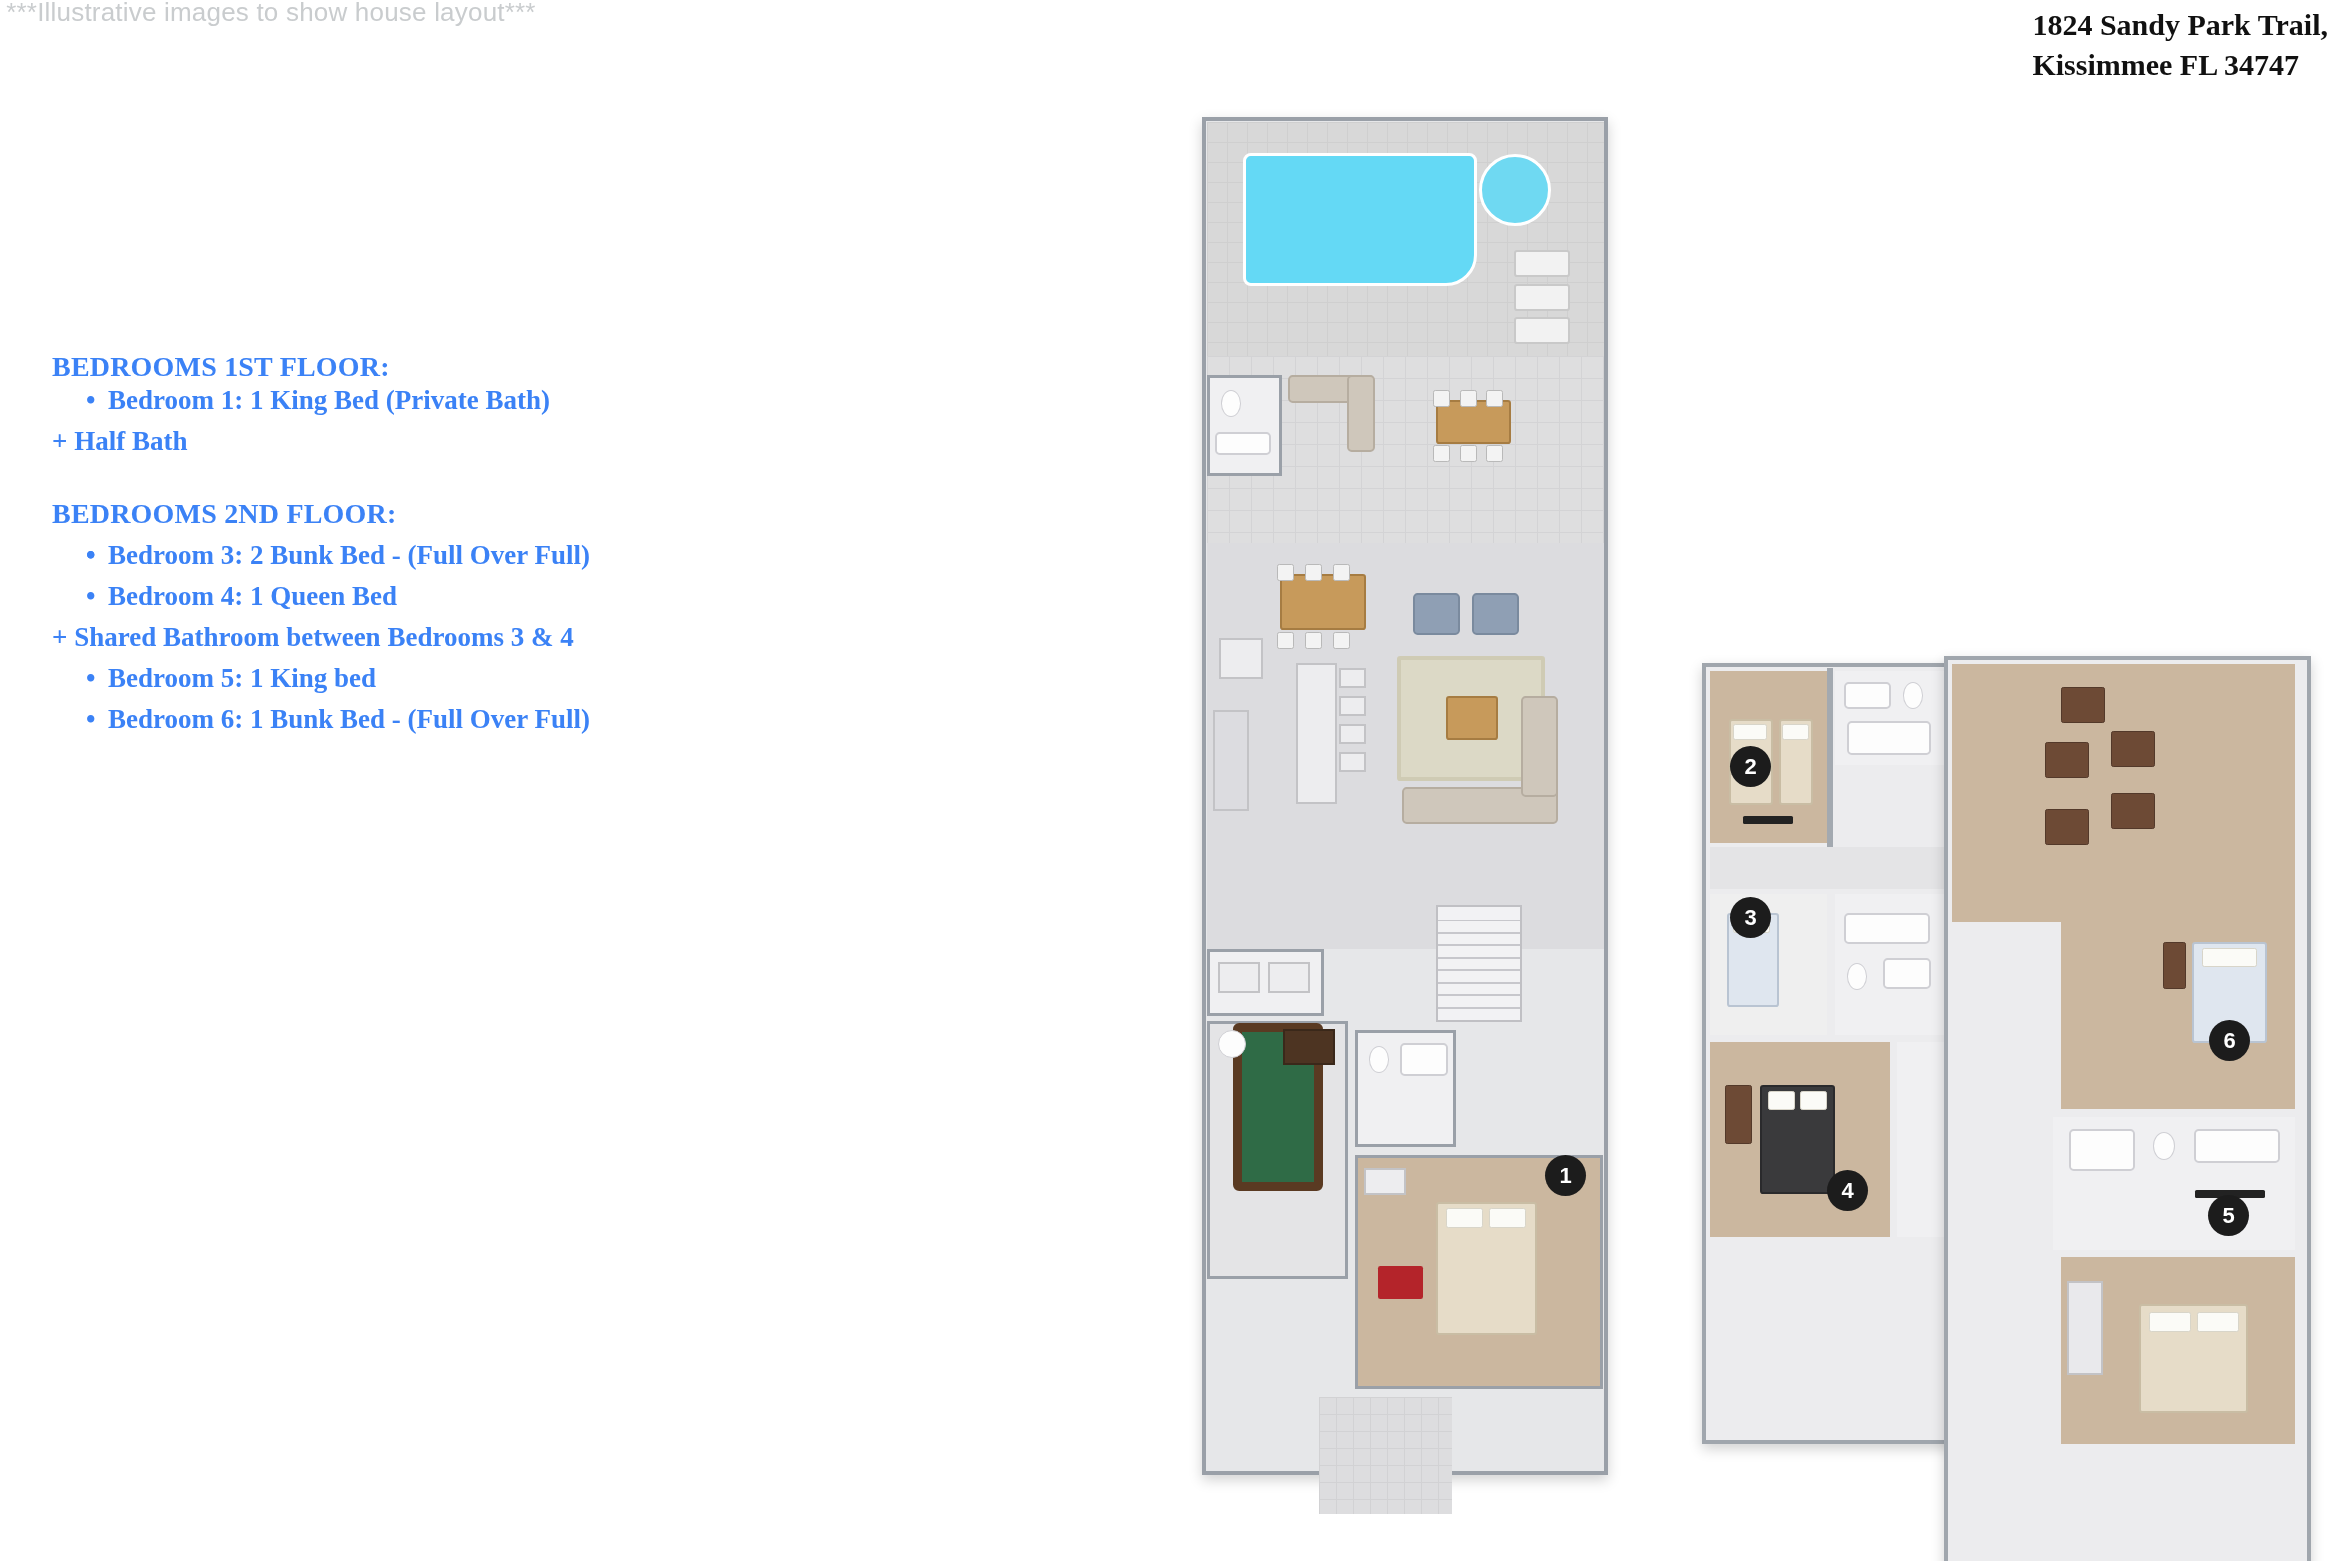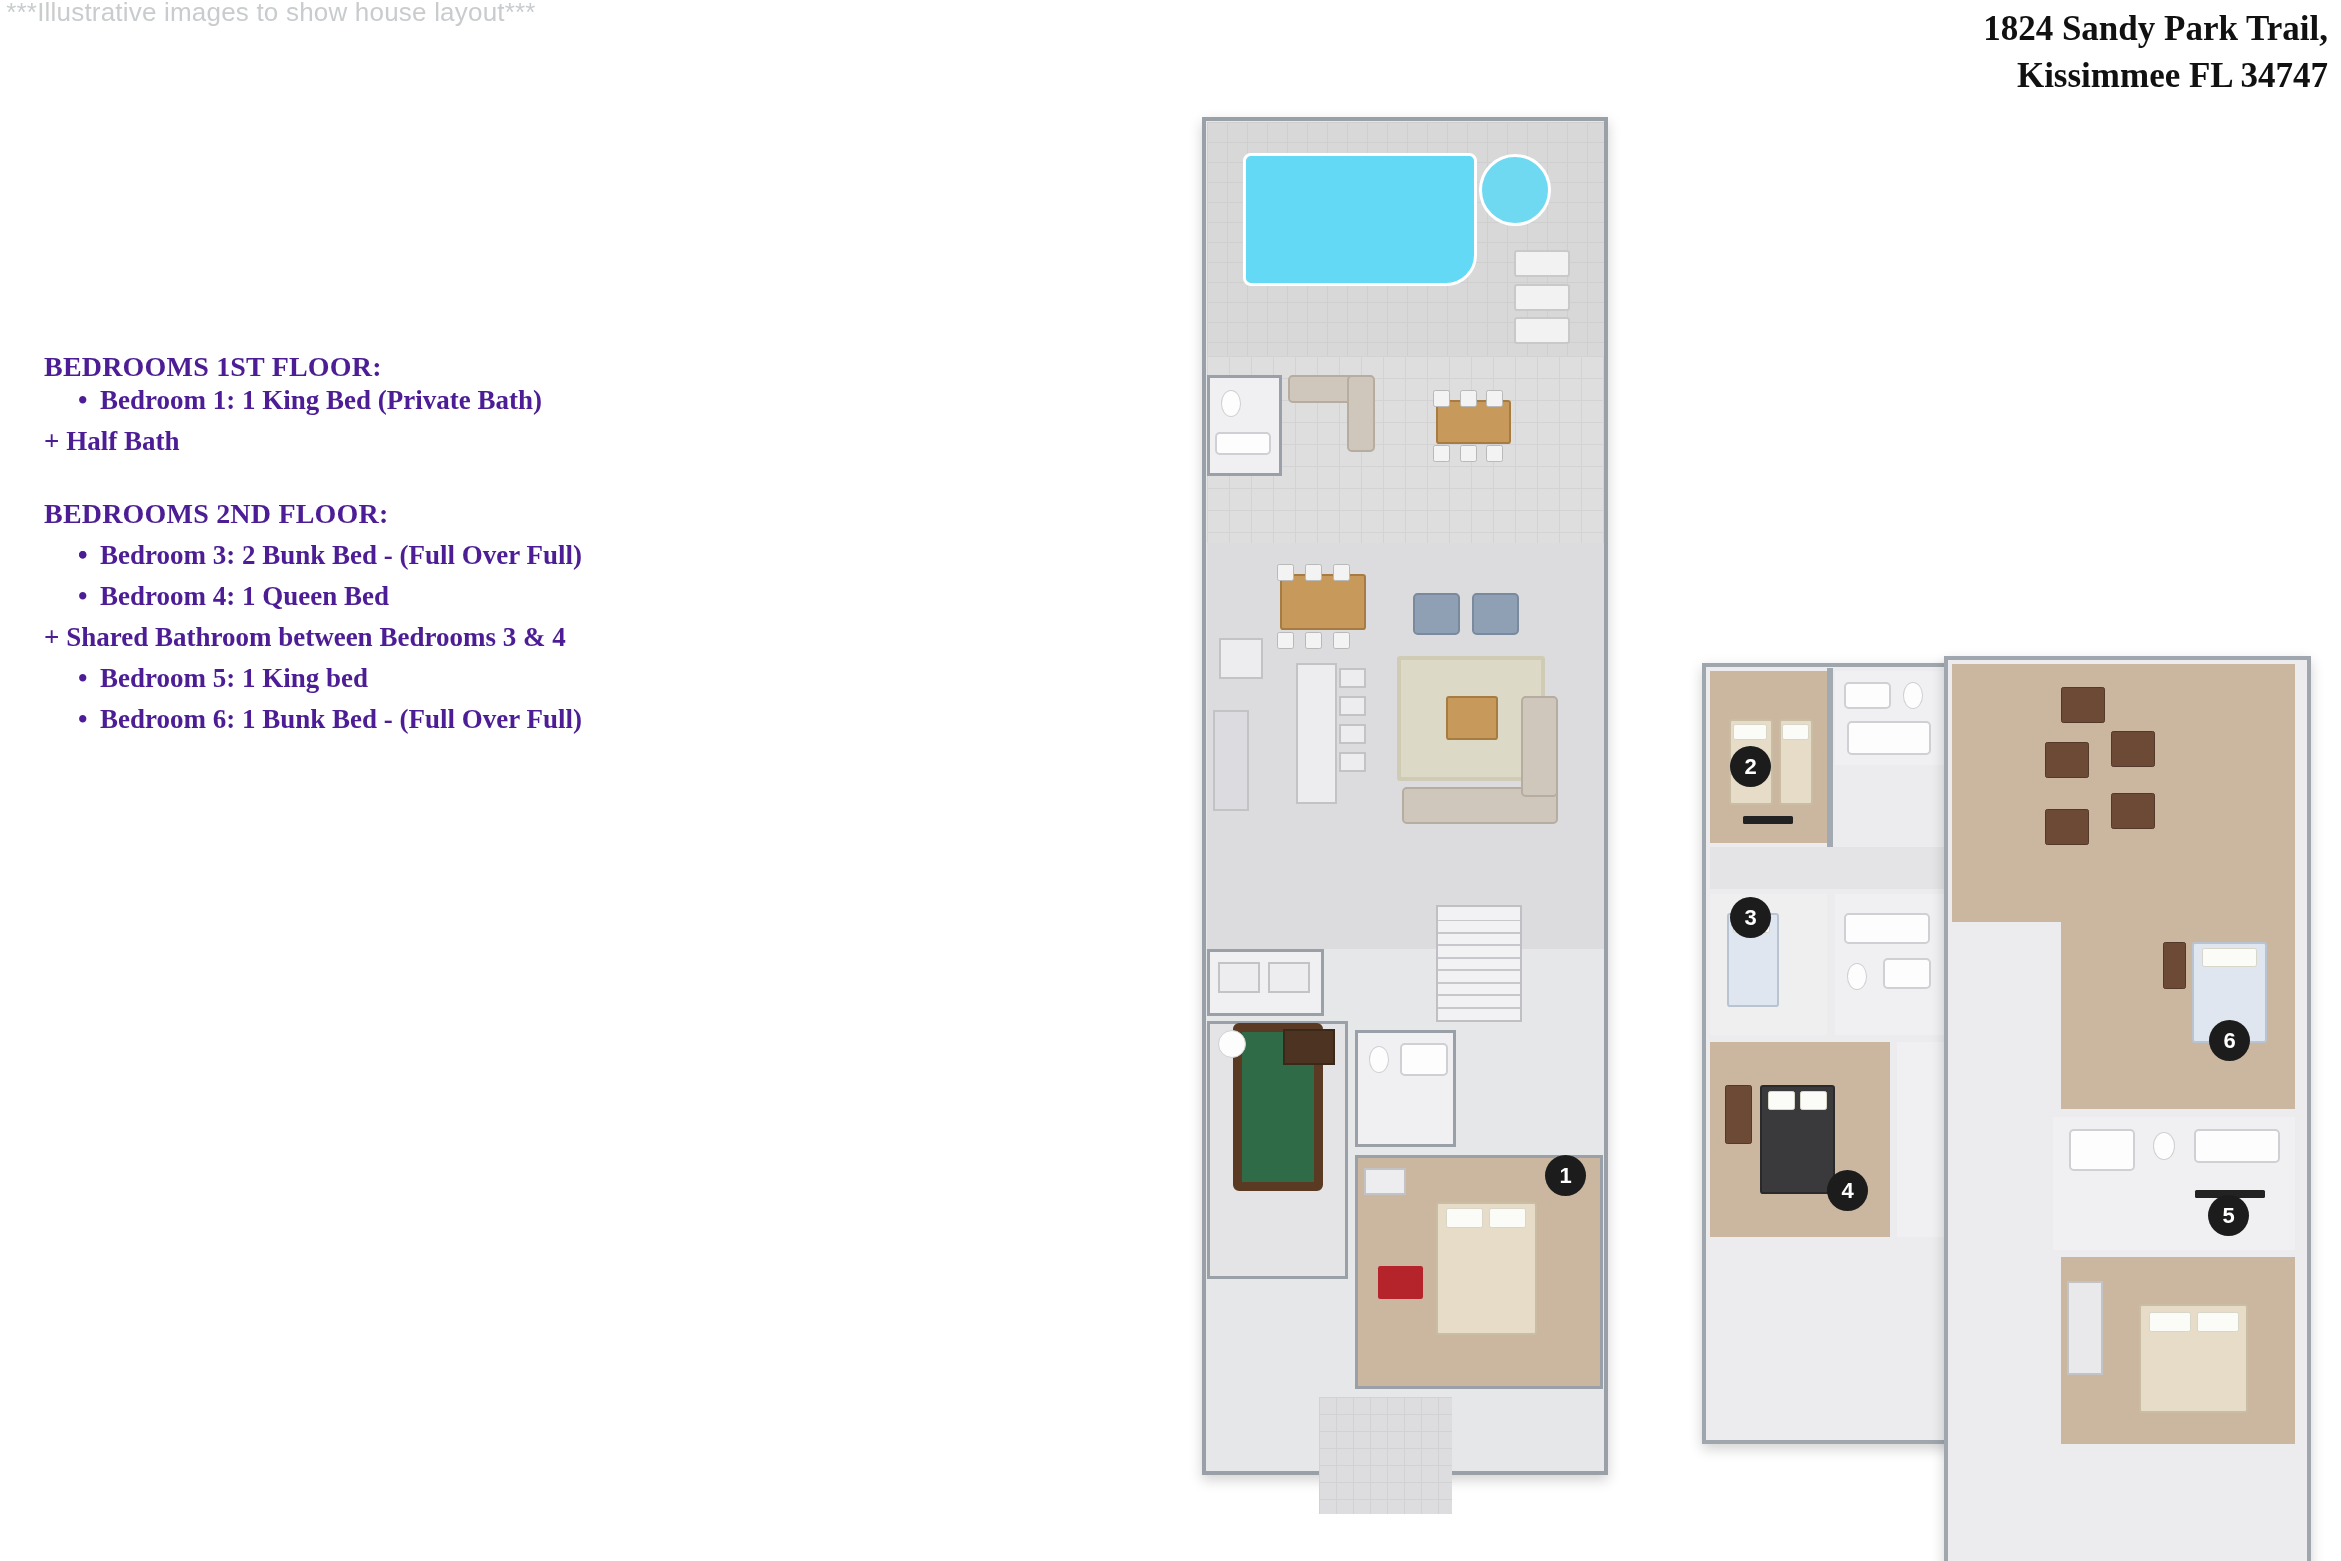--- a/index.html
+++ b/index.html
@@ -12,28 +12,27 @@
   }
   
   #illustrative-note{
     position:absolute;left:6.2px;top:-3.1px;
     font-family:"Liberation Sans", sans-serif;
     font-size:26px;color:#c9ccce;letter-spacing:0.2px;
     white-space:nowrap;
   }
   #address-block{
     position:absolute;right:14px;top:4.7px;
-    text-align:right;
     font-family:"Liberation Serif", serif;
-    font-weight:bold;font-size:35px;color:#111;line-height:1.35;
+    font-weight:bold;font-size:30px;color:#111;line-height:1.35;
   }
   
   #info-panel{
-    position:absolute;left:44px;top:353px;width:1015px;
-    font-size:27px;color:#4c1d95;line-height:1.0;
+    position:absolute;left:52px;top:353px;width:1015px;
+    font-size:27px;color:#3b82f6;line-height:1.0;
   }
   .section-heading{
     font-weight:bold;font-size:28px;letter-spacing:0.2px;margin:0 0 6.2px 0;
   }
   ul.bullets{list-style:none;margin:0;padding:0;}
   ul.bullets li{
     font-weight:bold;font-size:27px;margin:0 0 14px 0;position:relative;padding-left:56px;
   }
   ul.bullets li .dot{
     position:absolute;left:34px;top:0px;font-size:27px;line-height:1;

